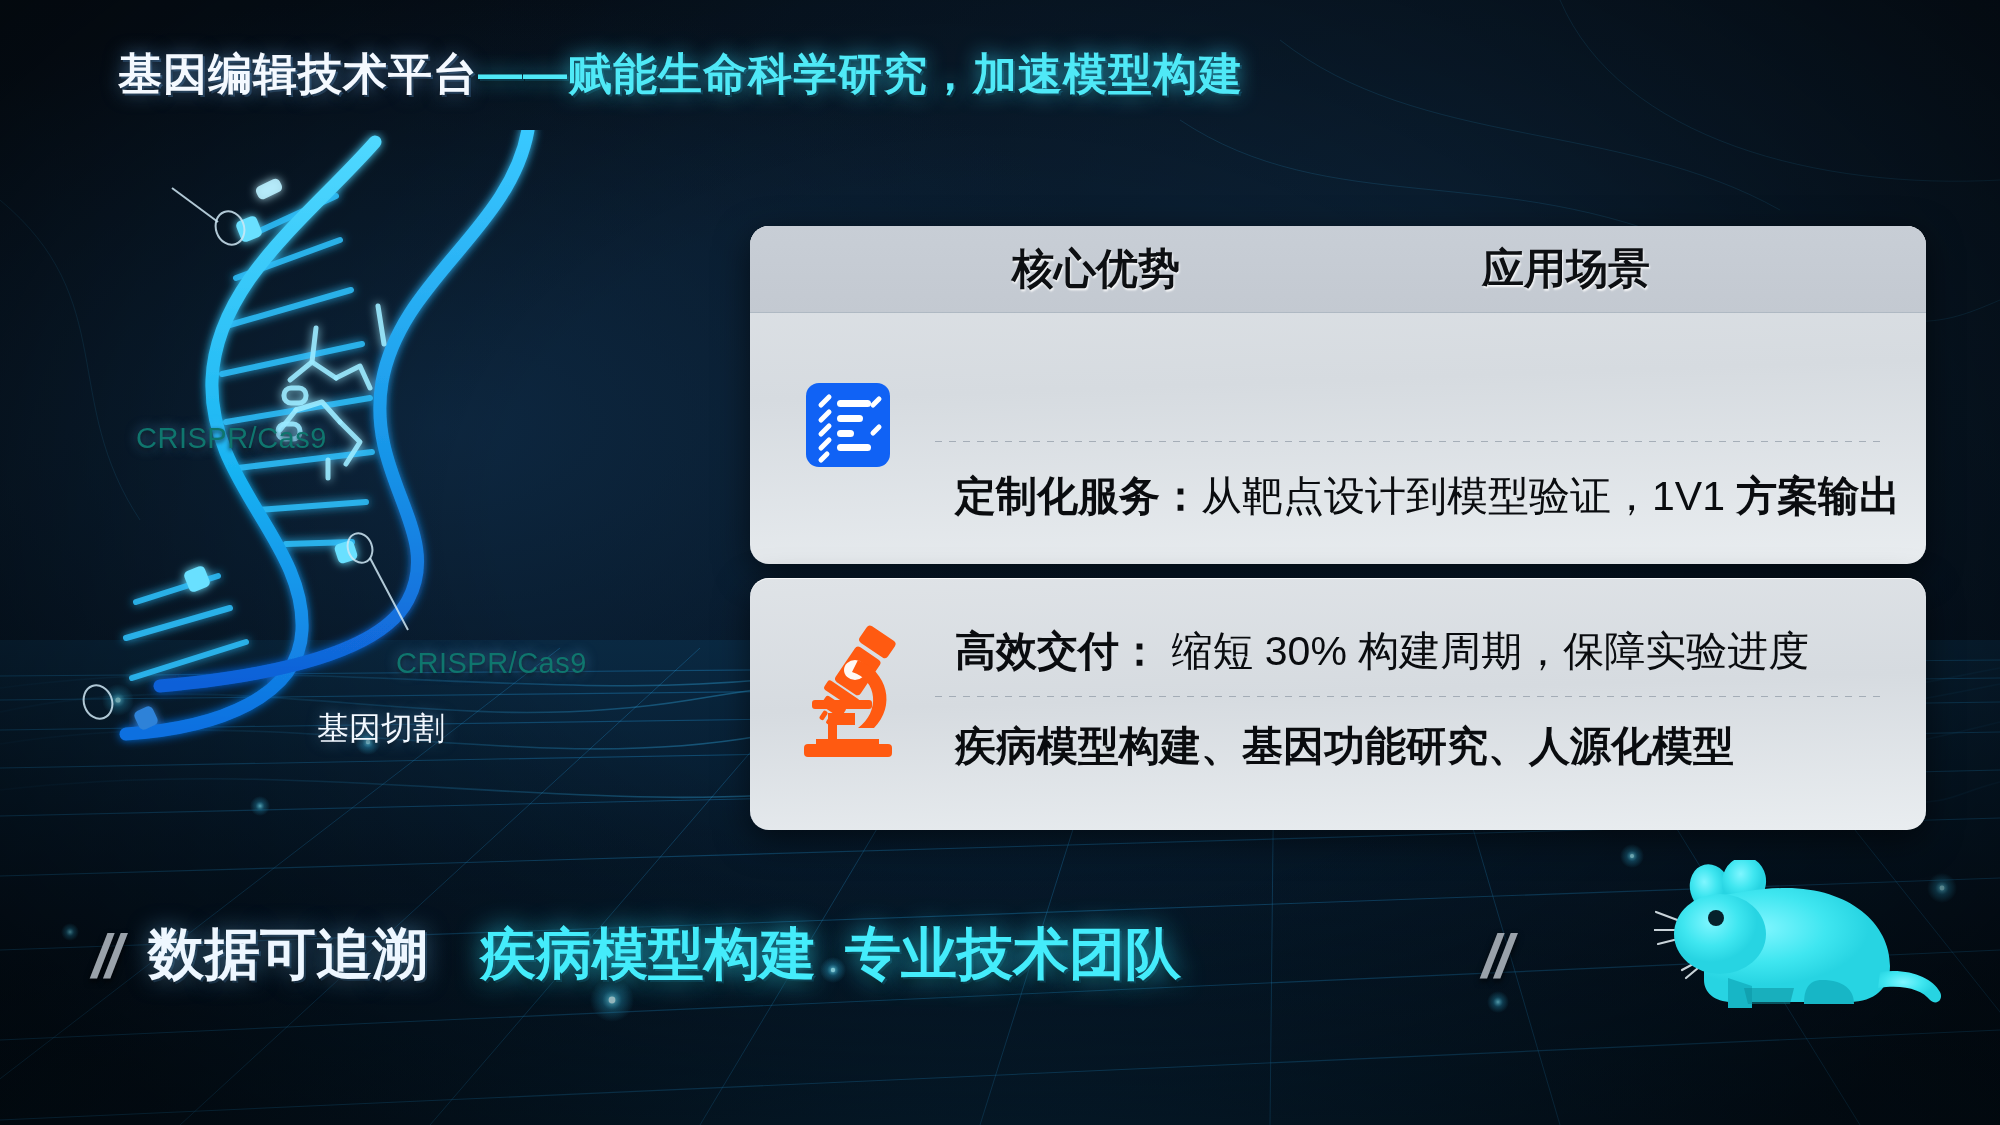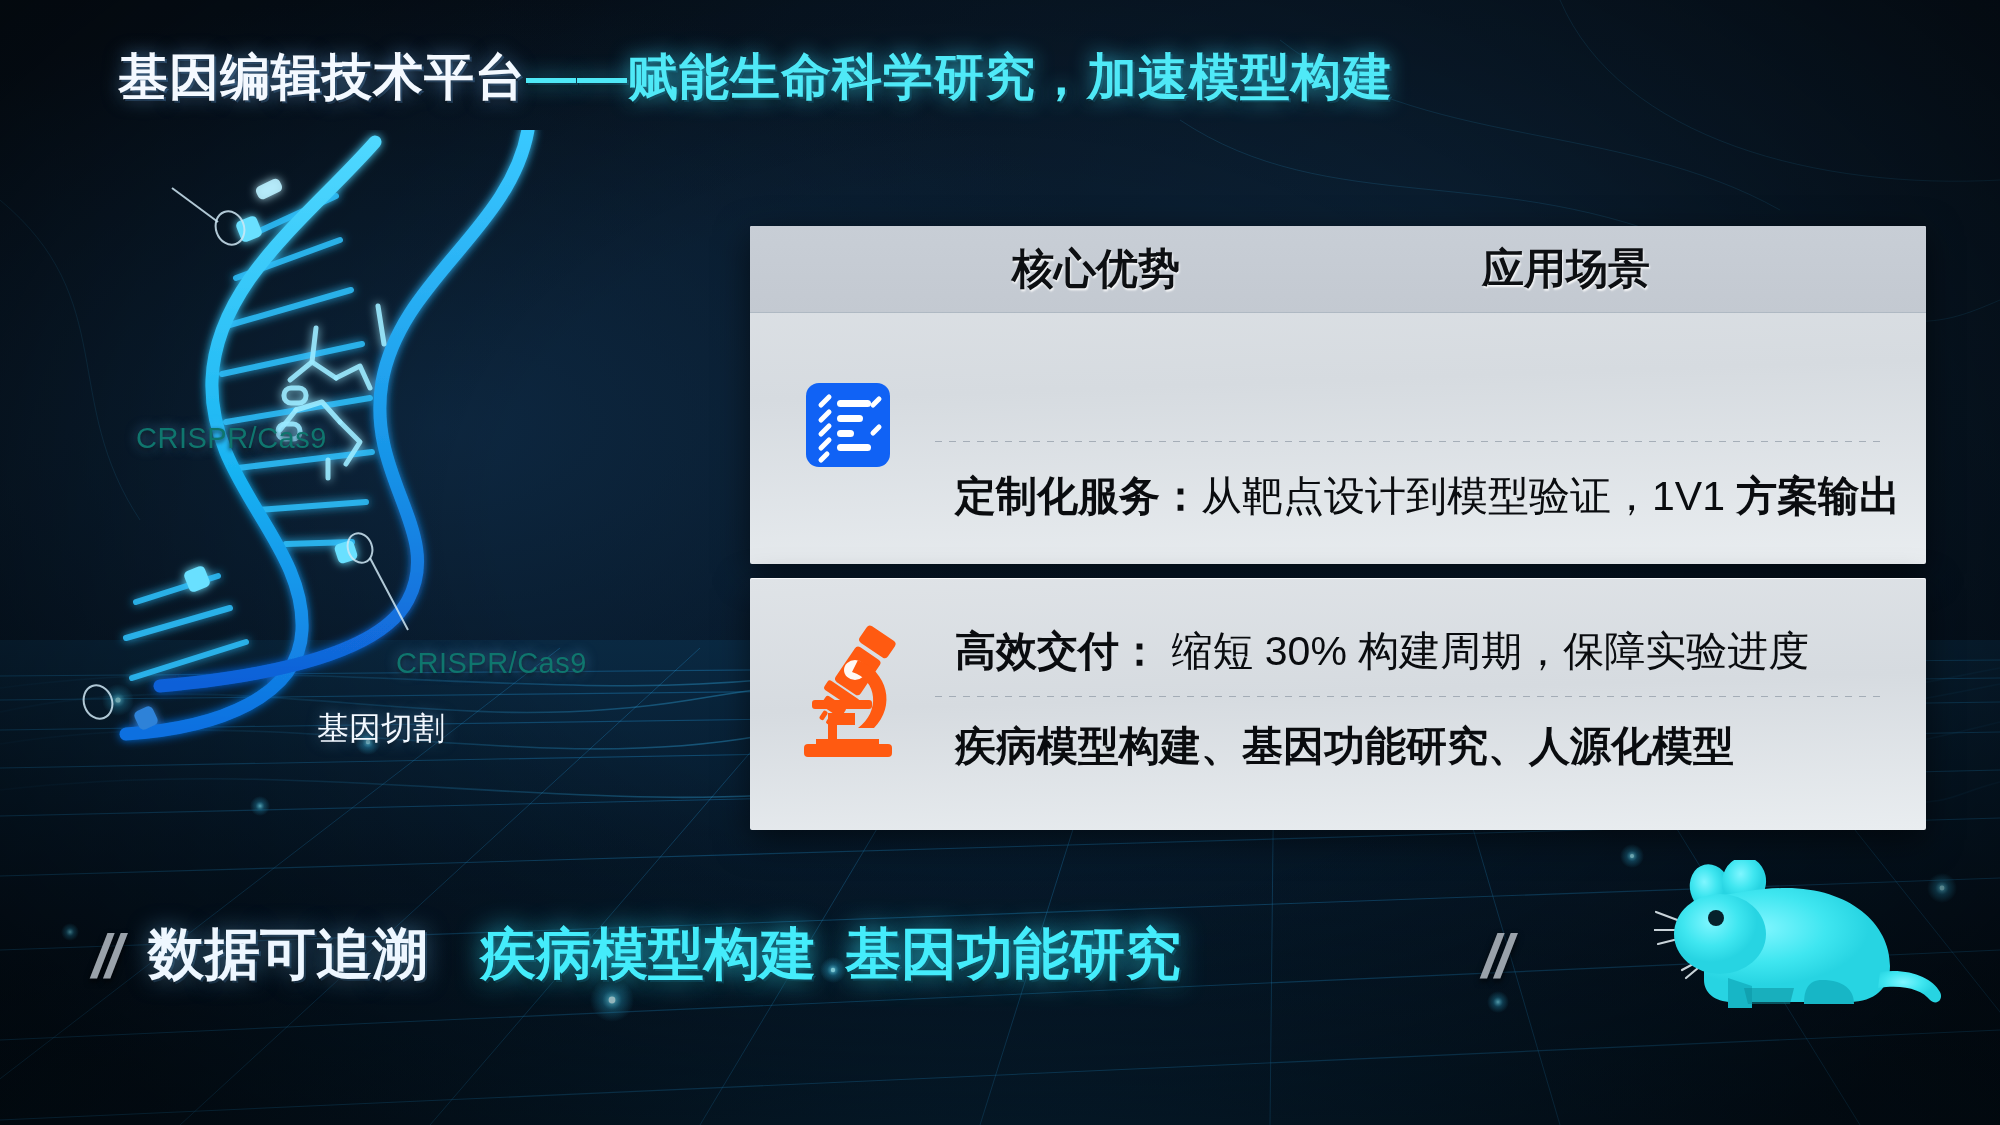--- a/index.html
+++ b/index.html
@@ -23,21 +23,21 @@
   }
   .vignette {
     position:absolute; inset:0;
     background:radial-gradient(ellipse 1250px 800px at 50% 45%, rgba(0,0,0,0) 40%, rgba(0,0,0,.55) 100%);
   }
   .bg-svg { position:absolute; inset:0; }
 
   
   #title {
     position:absolute; left:118px; top:50px;
-    font-size:50px; font-weight:700; letter-spacing:1px;
+    font-size:44px; font-weight:700; letter-spacing:1px;
     white-space:nowrap; line-height:1.1;
   }
   #title .w {
     color:#f4f9ff;
     text-shadow:0 0 18px rgba(120,190,255,.55), 0 3px 6px rgba(0,0,0,.85), 2px 2px 0 rgba(70,120,170,.5);
   }
   #title .c {
     color:#4fe9f7;
     text-shadow:0 0 20px rgba(60,220,255,.75), 0 3px 7px rgba(0,0,0,.9), 2px 2px 0 rgba(20,90,120,.6);
   }
@@ -52,21 +52,21 @@
   #lbl-cas9-b { left:356px; top:517px; }
   #lbl-cut {
     position:absolute; left:277px; top:577px;
     color:#f2f8ff; font-size:32px; font-weight:500; white-space:nowrap;
     text-shadow:0 0 14px rgba(110,190,255,.6),0 2px 5px rgba(0,0,0,.9);
   }
 
   
   .card {
     position:absolute; left:750px; width:1176px;
-    border-radius:2px; overflow:hidden;
+    border-radius:19px; overflow:hidden;
     background:linear-gradient(178deg,#dfe3e7 0%,#d6dbe0 46%,#e9edf0 100%);
     box-shadow:0 10px 34px rgba(0,0,0,.55), inset 0 1px 0 rgba(255,255,255,.75);
   }
   #card-top    { top:226px; height:338px; }
   #card-bottom { top:578px; height:252px; }
 
   .card-header {
     height:87px; width:100%;
     background:linear-gradient(180deg,#c8ced6 0%,#c3c9d1 100%);
     border-bottom:1px solid rgba(130,145,160,.35);
@@ -385,21 +385,21 @@
         <span class="b">疾病模型构建、基因功能研究、人源化模型</span>
       </div>
 
     </div>
   </div>
 
   <div class="slash" id="slash-left">//</div>
 
   <div class="kw white" id="kw-1">数据可追溯</div>
   <div class="kw cyan" id="kw-2">疾病模型构建</div>
-  <div class="kw cyan" id="kw-3">基因功能研究</div>
+  <div class="kw cyan" id="kw-3">专业技术团队</div>
 
   <div class="slash" id="slash-right">//</div>
 
   <div id="mouse">
     <svg viewBox="0 0 300 190" width="300" height="190">
       <defs>
         <radialGradient id="mg" cx="40%" cy="35%">
           <stop offset="0%" stop-color="#7ff6ff"></stop>
           <stop offset="60%" stop-color="#3fe6f0"></stop>
           <stop offset="100%" stop-color="#27d4e2"></stop>

